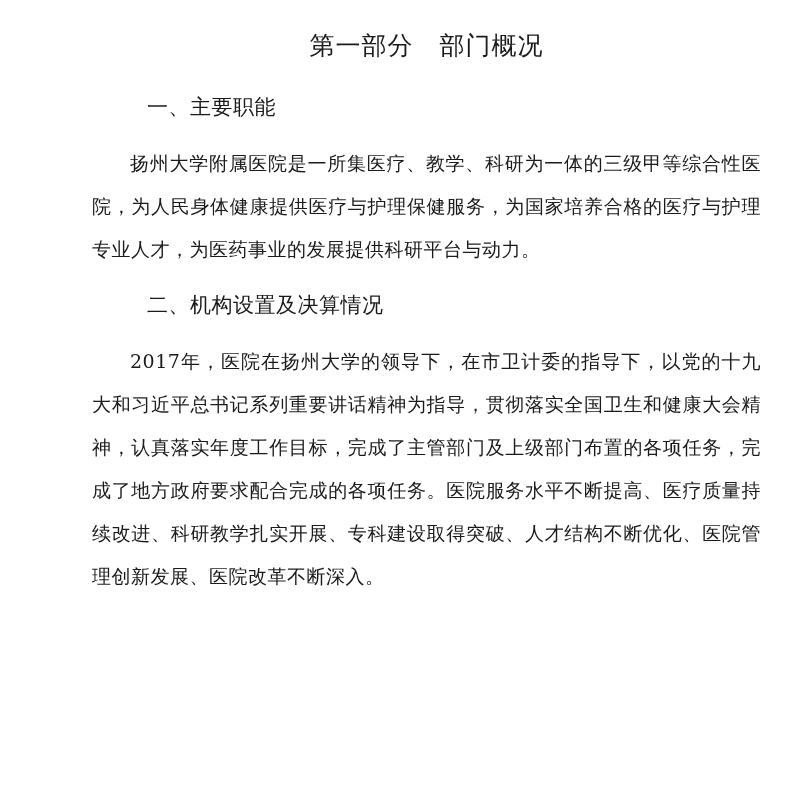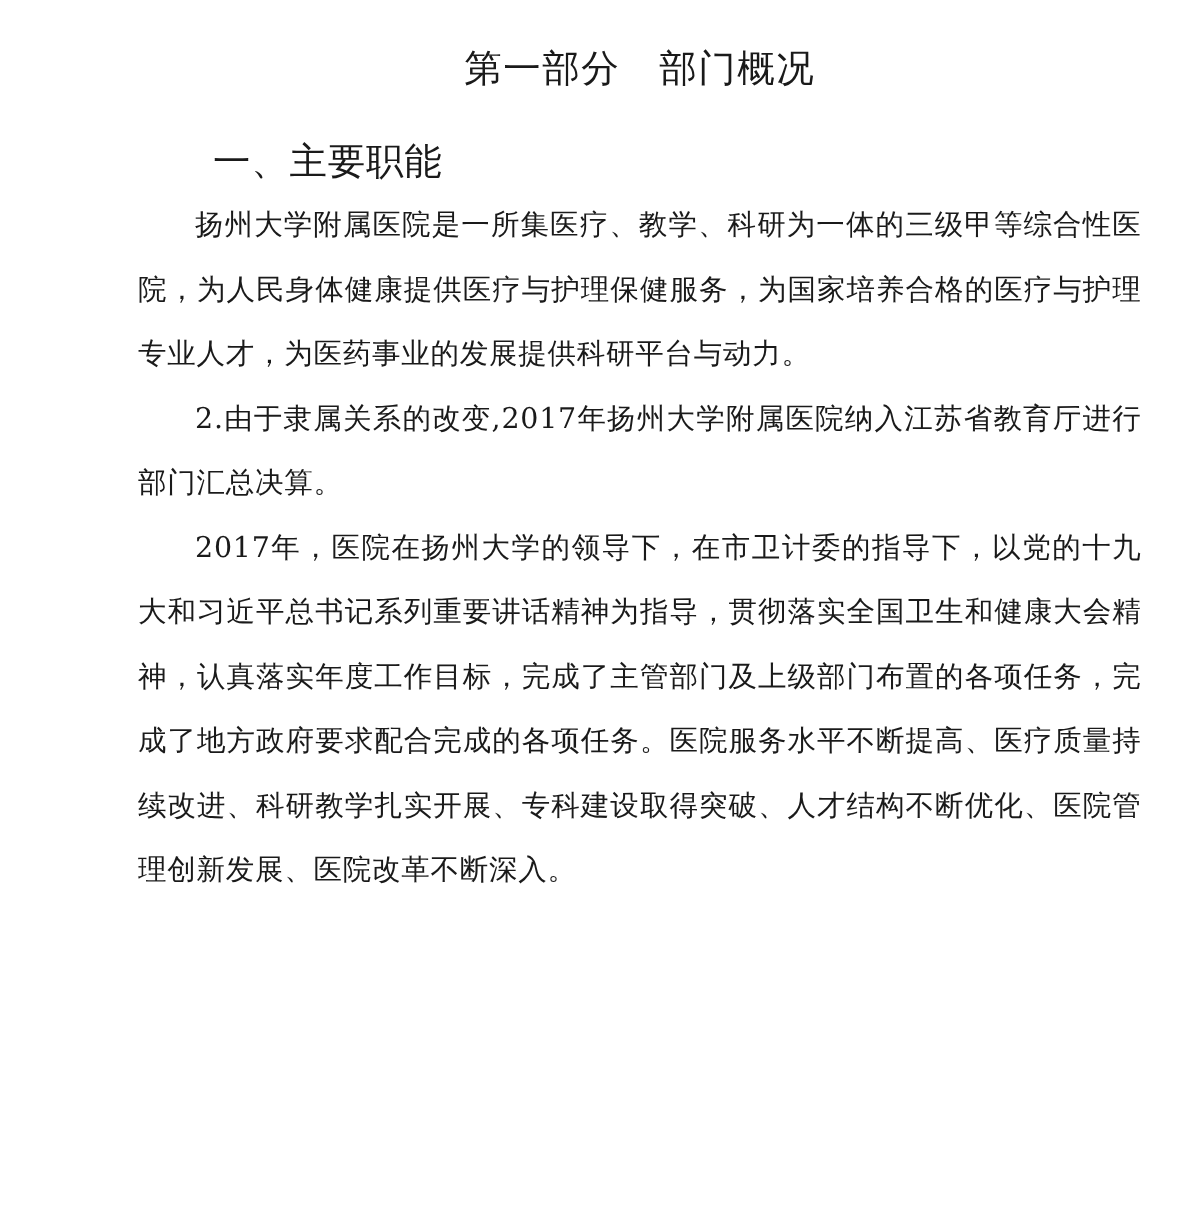--- a/index.html
+++ b/index.html
@@ -36,37 +36,37 @@
     text-align: justify;
     text-justify: inter-ideograph;
     margin: 0;
     letter-spacing: 0.5px;
   }
   .indent {
     text-indent: 2em;
   }
   .heading {
     text-indent: 2em;
-    font-size: 25px;
+    font-size: 21px;
     line-height: 43px;
-    margin: 0;
+    margin: 13px;
     letter-spacing: 0.5px;
   }
 </style>
 </head>
 <body>
 
 <div class="page">
 
   <div class="doc-title">第一部分　部门概况</div>
 
   <div class="heading">一、主要职能</div>
 
   <p class="para indent">扬州大学附属医院是一所集医疗、教学、科研为一体的三级甲等综合性医院，为人民身体健康提供医疗与护理保健服务，为国家培养合格的医疗与护理专业人才，为医药事业的发展提供科研平台与动力。</p>
 
+  <div class="heading">二、机构设置及决算情况</div>
 
 
-  <p class="para indent">2.由于隶属关系的改变,2017年扬州大学附属医院纳入江苏省教育厅进行部门汇总决算。</p>
 
 
   <p class="para indent">2017年，医院在扬州大学的领导下，在市卫计委的指导下，以党的十九大和习近平总书记系列重要讲话精神为指导，贯彻落实全国卫生和健康大会精神，认真落实年度工作目标，完成了主管部门及上级部门布置的各项任务，完成了地方政府要求配合完成的各项任务。医院服务水平不断提高、医疗质量持续改进、科研教学扎实开展、专科建设取得突破、人才结构不断优化、医院管理创新发展、医院改革不断深入。</p>
 
 </div>
 
 </body></html>

